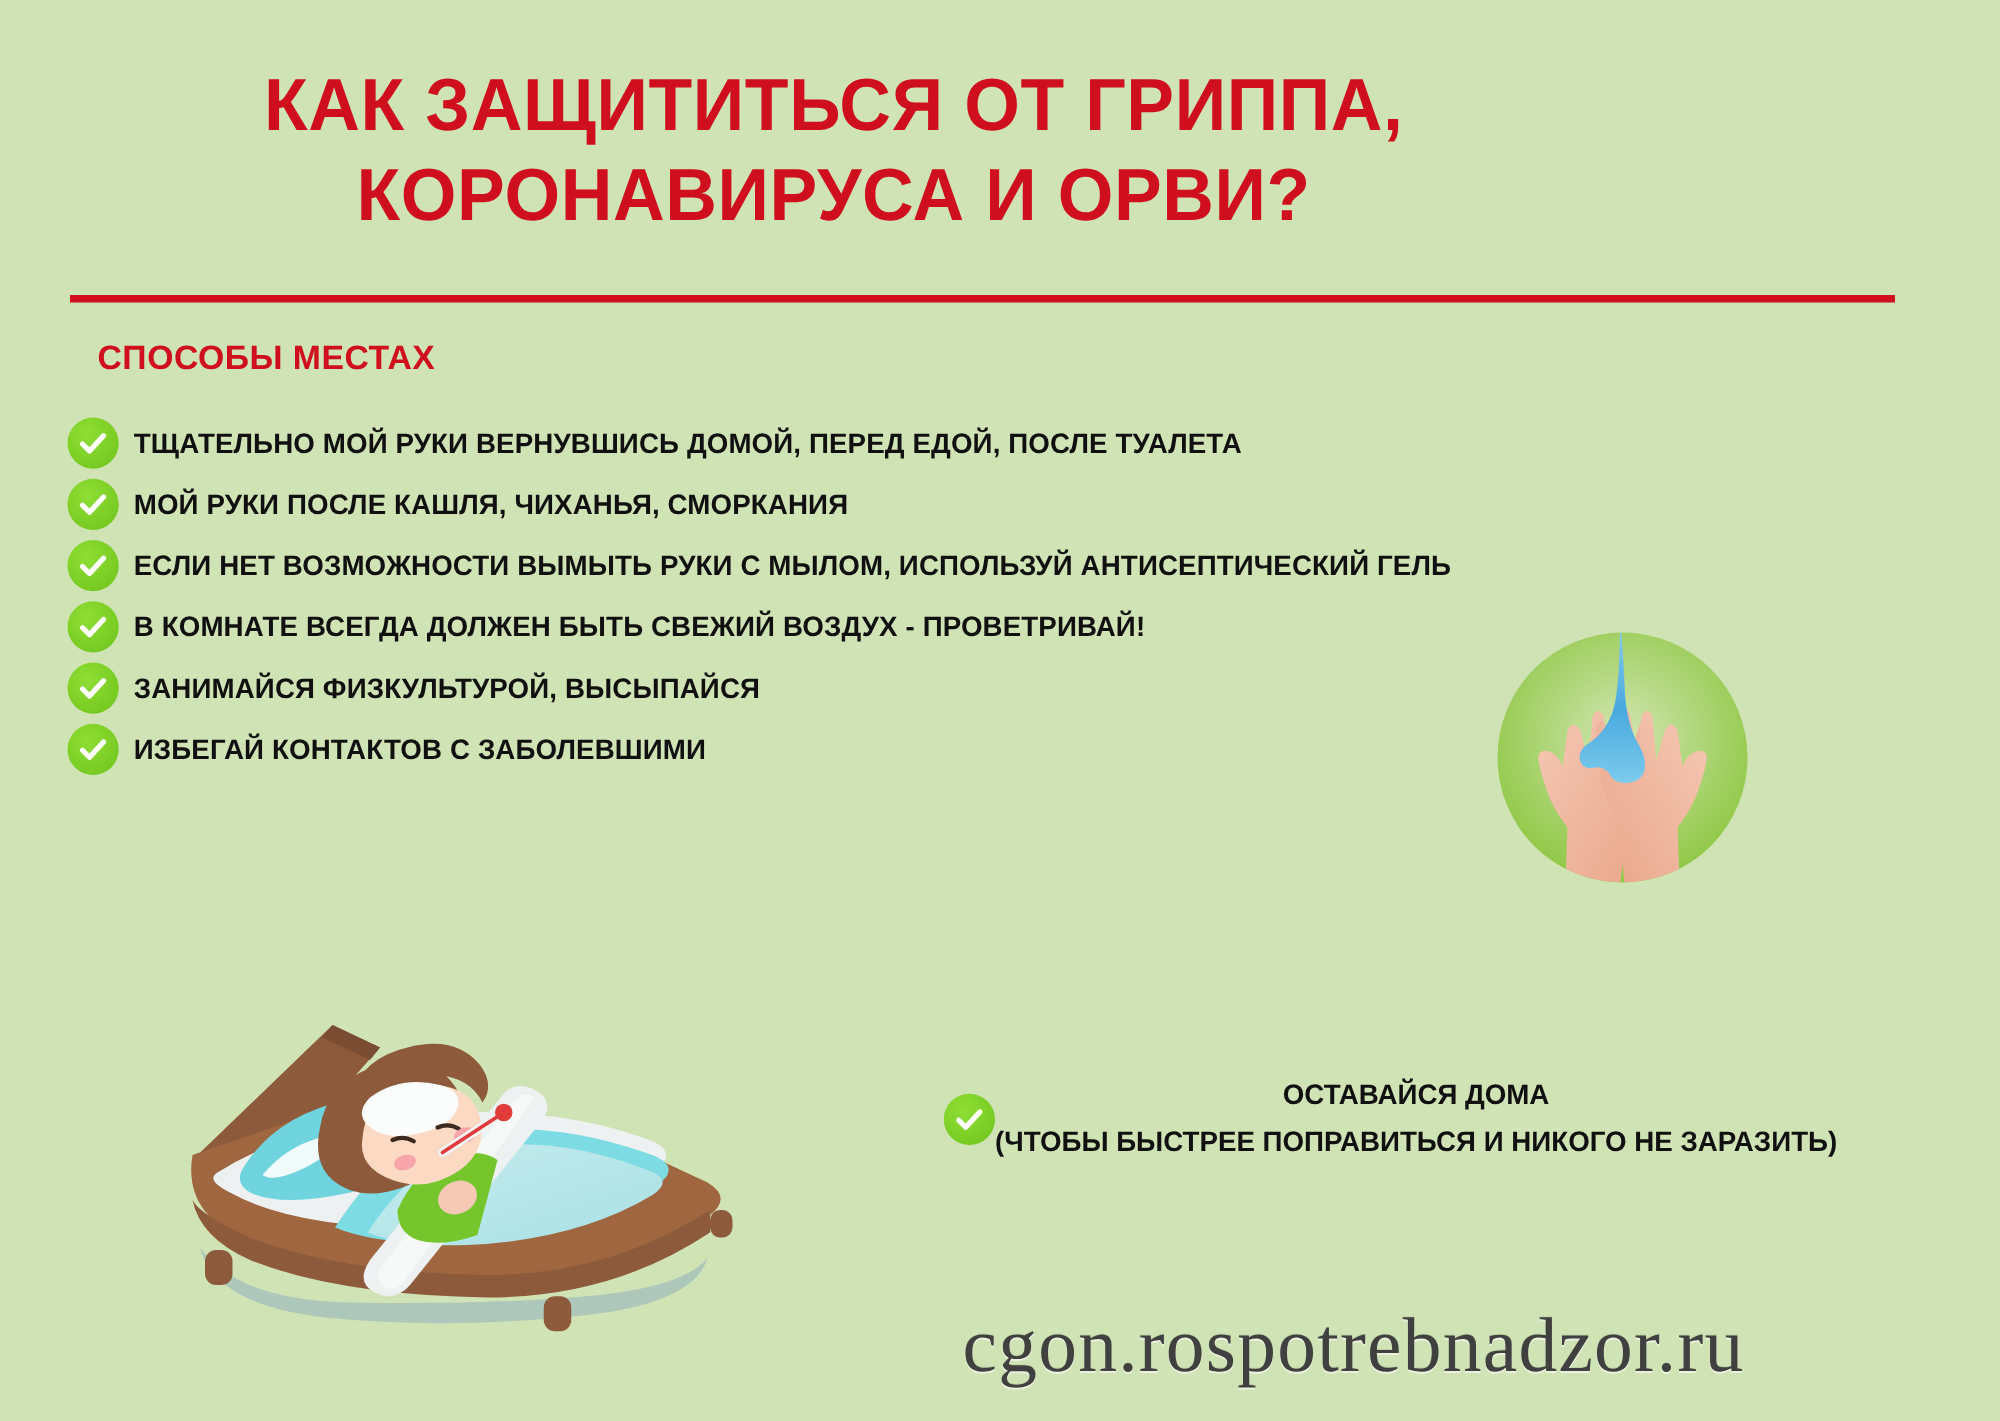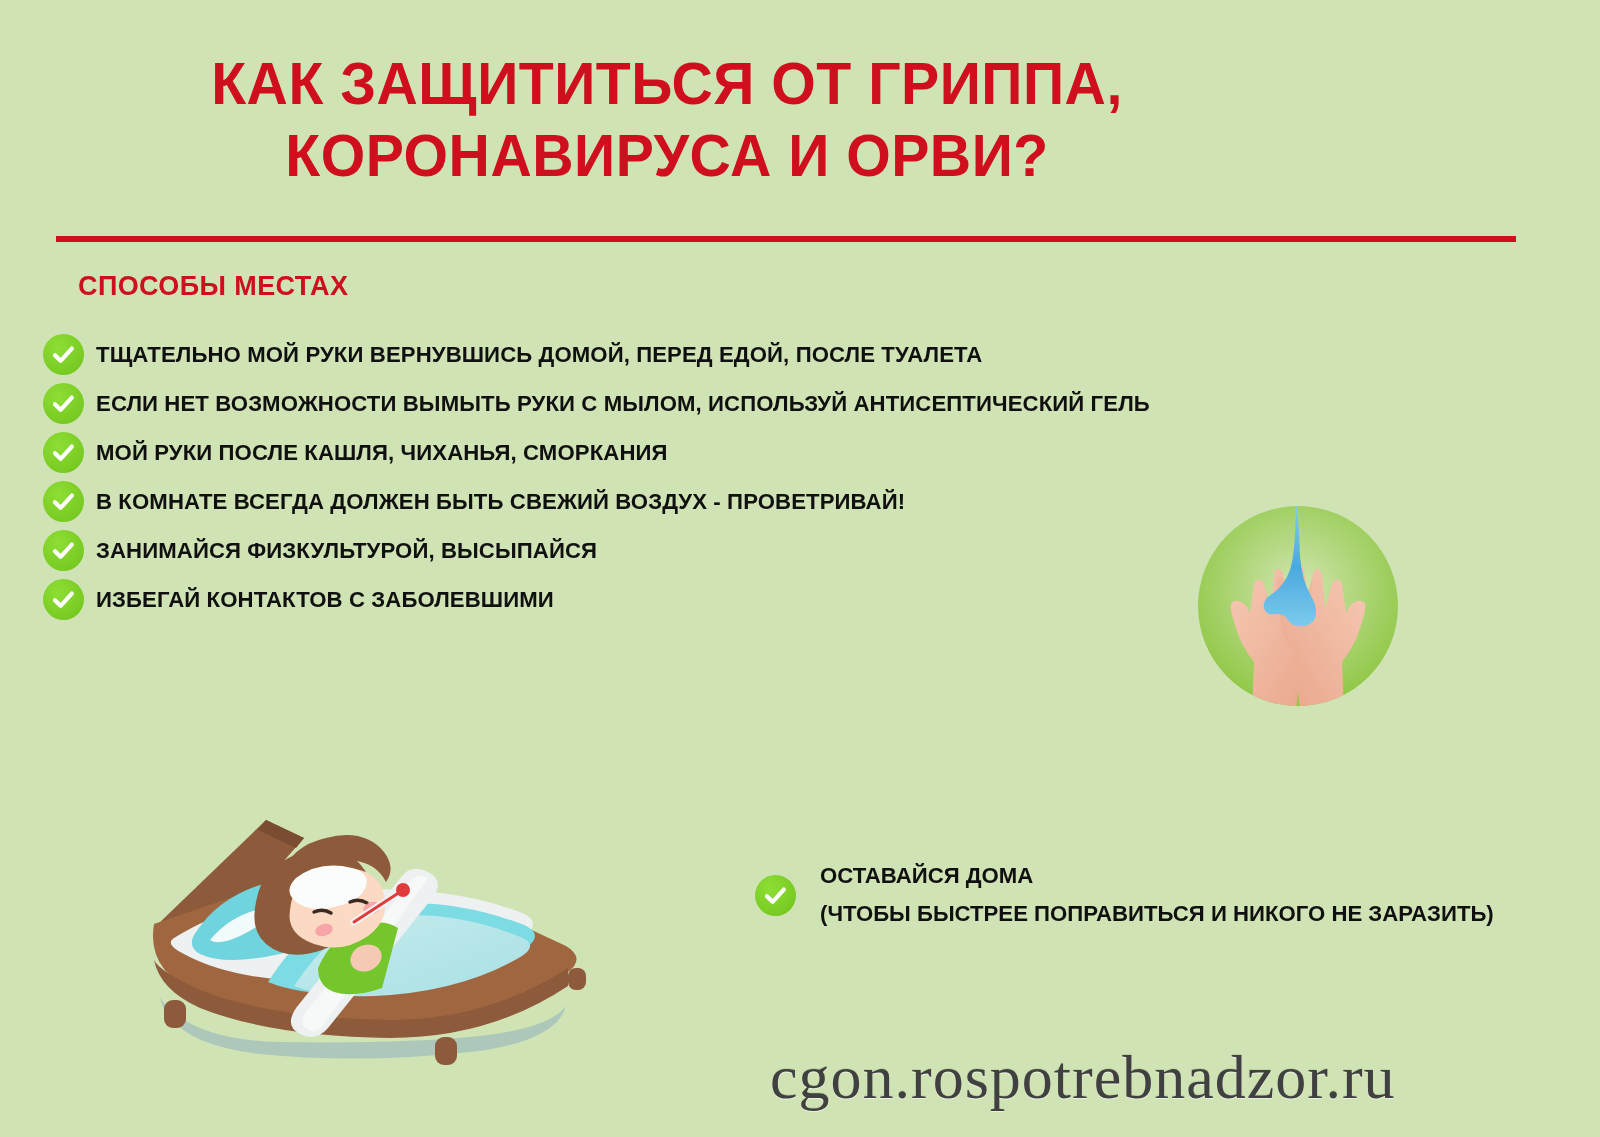--- a/index.html
+++ b/index.html
@@ -56,21 +56,21 @@
     top: 271px;
     color: #cf0f1e;
     font-weight: bold;
     font-size: 27px;
     letter-spacing: 0.4px;
   }
 
   
   .check-list {
     position: absolute;
-    left: 43px;
+    left: 54px;
     top: 330px;
     width: 1300px;
   }
   .check-row {
     position: relative;
     height: 49px;
     display: flex;
     align-items: center;
   }
   .check-badge {
@@ -140,21 +140,22 @@
     display: flex;
     align-items: center;
     margin-left: -53px;
   }
   .bottom-row .check-badge {
     width: 41px;
     height: 41px;
   }
   .bottom-row .check-badge svg { width: 41px; height: 41px; }
   .bottom-texts {
-    margin-left: 24px;
+    margin-left: 0;
+    text-align: center;
   }
   .bottom-line {
     color: #101010;
     font-weight: bold;
     font-size: 22.5px;
     line-height: 38px;
     white-space: nowrap;
     transform: scaleX(0.985);
     transform-origin: left center;
   }
@@ -199,30 +200,30 @@
       </span>
       <span class="check-text">ТЩАТЕЛЬНО МОЙ РУКИ ВЕРНУВШИСЬ ДОМОЙ, ПЕРЕД ЕДОЙ, ПОСЛЕ ТУАЛЕТА</span>
     </div>
 
     <div class="check-row">
       <span class="check-badge">
         <svg viewBox="0 0 41 41">
             <path d="M12 21.2 l5.6 5.6 l11.2 -12.2" fill="none" stroke="#ffffff" stroke-width="4.2" stroke-linecap="round" stroke-linejoin="round"></path>
           </svg>
       </span>
+      <span class="check-text">МОЙ РУКИ ПОСЛЕ КАШЛЯ, ЧИХАНЬЯ, СМОРКАНИЯ</span>
+    </div>
+
+    <div class="check-row">
+      <span class="check-badge">
+        <svg viewBox="0 0 41 41">
+            <path d="M12 21.2 l5.6 5.6 l11.2 -12.2" fill="none" stroke="#ffffff" stroke-width="4.2" stroke-linecap="round" stroke-linejoin="round"></path>
+          </svg>
+      </span>
       <span class="check-text">ЕСЛИ НЕТ ВОЗМОЖНОСТИ ВЫМЫТЬ РУКИ С МЫЛОМ, ИСПОЛЬЗУЙ АНТИСЕПТИЧЕСКИЙ ГЕЛЬ</span>
-    </div>
-
-    <div class="check-row">
-      <span class="check-badge">
-        <svg viewBox="0 0 41 41">
-            <path d="M12 21.2 l5.6 5.6 l11.2 -12.2" fill="none" stroke="#ffffff" stroke-width="4.2" stroke-linecap="round" stroke-linejoin="round"></path>
-          </svg>
-      </span>
-      <span class="check-text">МОЙ РУКИ ПОСЛЕ КАШЛЯ, ЧИХАНЬЯ, СМОРКАНИЯ</span>
     </div>
 
 
     <div class="check-row">
       <span class="check-badge">
         <svg viewBox="0 0 41 41">
             <path d="M12 21.2 l5.6 5.6 l11.2 -12.2" fill="none" stroke="#ffffff" stroke-width="4.2" stroke-linecap="round" stroke-linejoin="round"></path>
           </svg>
       </span>
       <span class="check-text">В КОМНАТЕ ВСЕГДА ДОЛЖЕН БЫТЬ СВЕЖИЙ ВОЗДУХ - ПРОВЕТРИВАЙ!</span>

